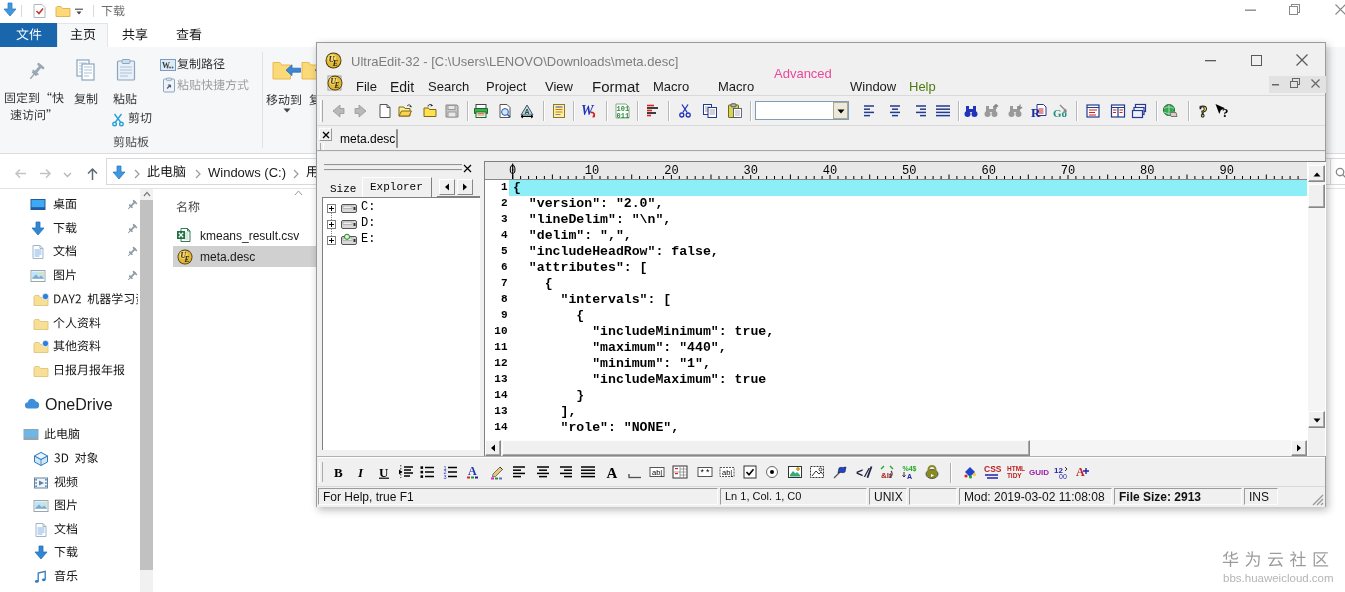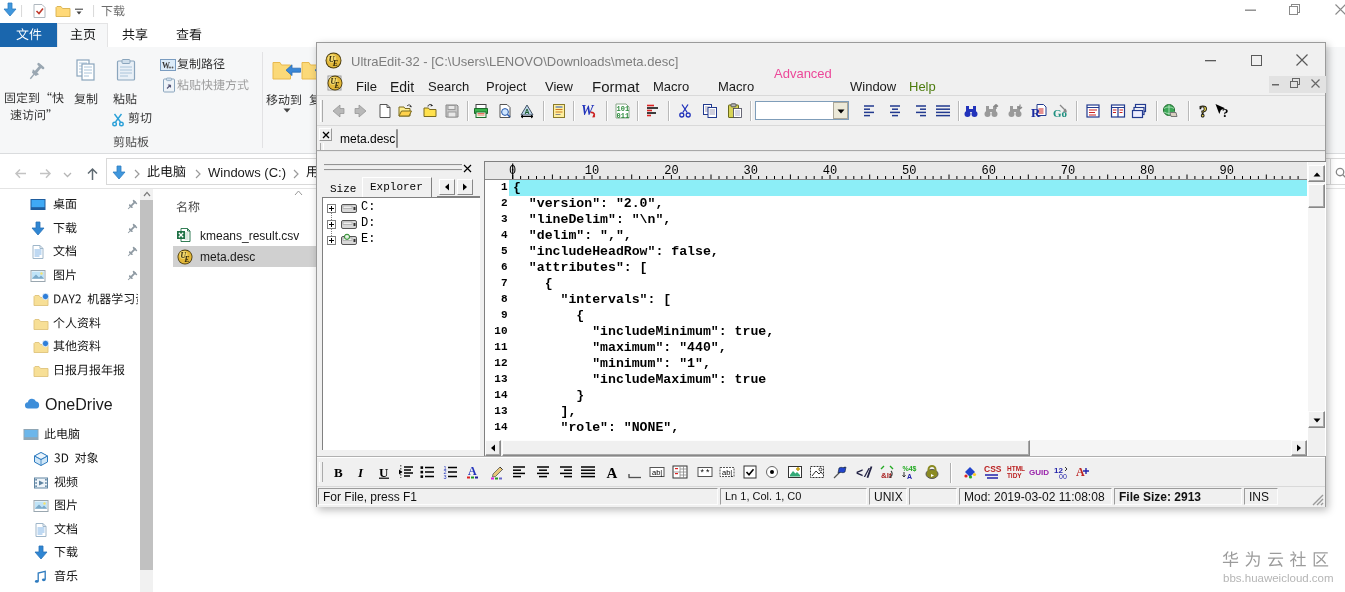--- a/index.html
+++ b/index.html
@@ -1150,21 +1150,21 @@
     <text x="6" y="15" font-size="7" fill="#22a" font-family="Liberation Sans">00</text>
     <path d="M12 3l2 2-2 2" stroke="#333" fill="none"></path>
   </svg>
 <svg class="ab" style="left:1075px;top:464px" width="16" height="16" viewBox="0 0 16 16">
     <text x="1" y="12" font-size="12" font-weight="bold" font-style="" fill="#b22" font-family="Liberation Serif">A</text>
     <path d="M11 4v6M8 7h6" stroke="#22a" stroke-width="1.4"></path>
   </svg>
 <div class="ab" style="left:950px;top:463px;width:1px;height:20px;background:#b0b0b0;box-shadow:1px 0 0 #fff;"></div>
 <div class="ab" style="left:317px;top:486px;width:1008px;height:21px;background:#f0f0f0;border-top:1px solid #d9d9d9;"></div>
 <div class="ab" style="left:318px;top:488px;width:400px;height:17px;border:1px solid #9b9b9b;border-bottom-color:#fcfcfc;border-right-color:#fcfcfc;overflow:hidden;">
-    <div style="position:absolute;left:4px;top:1px;font-size:12px;color:#111;white-space:nowrap">For File, press F1</div>
+    <div style="position:absolute;left:4px;top:1px;font-size:12px;color:#111;white-space:nowrap">For Help, true F1</div>
   </div>
 <div class="ab" style="left:720px;top:488px;width:147px;height:17px;border:1px solid #9b9b9b;border-bottom-color:#fcfcfc;border-right-color:#fcfcfc;overflow:hidden;">
     <div style="position:absolute;left:4px;top:1px;font-size:11px;color:#111;white-space:nowrap">Ln 1, Col. 1, C0</div>
   </div>
 <div class="ab" style="left:869px;top:488px;width:38px;height:17px;border:1px solid #9b9b9b;border-bottom-color:#fcfcfc;border-right-color:#fcfcfc;overflow:hidden;">
     <div style="position:absolute;left:4px;top:1px;font-size:12px;color:#111;white-space:nowrap">UNIX</div>
   </div>
 <div class="ab" style="left:909px;top:488px;width:48px;height:17px;border:1px solid #9b9b9b;border-bottom-color:#fcfcfc;border-right-color:#fcfcfc;overflow:hidden;"></div>
 <div class="ab" style="left:959px;top:488px;width:153px;height:17px;border:1px solid #9b9b9b;border-bottom-color:#fcfcfc;border-right-color:#fcfcfc;overflow:hidden;">
     <div style="position:absolute;left:4px;top:1px;font-size:12px;color:#111;white-space:nowrap">Mod: 2019-03-02 11:08:08</div>

